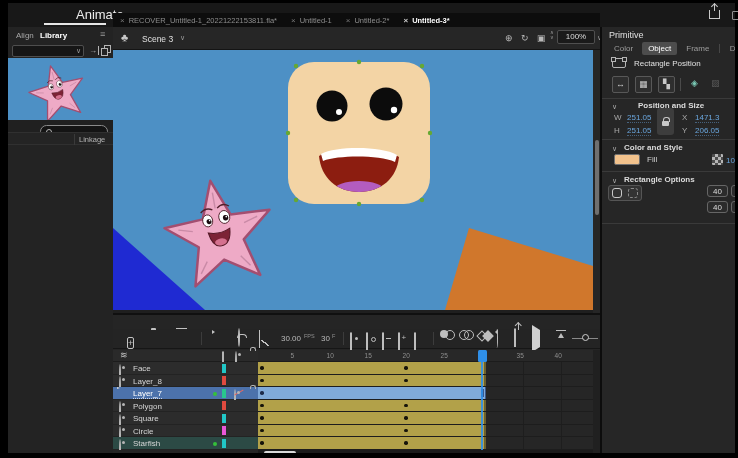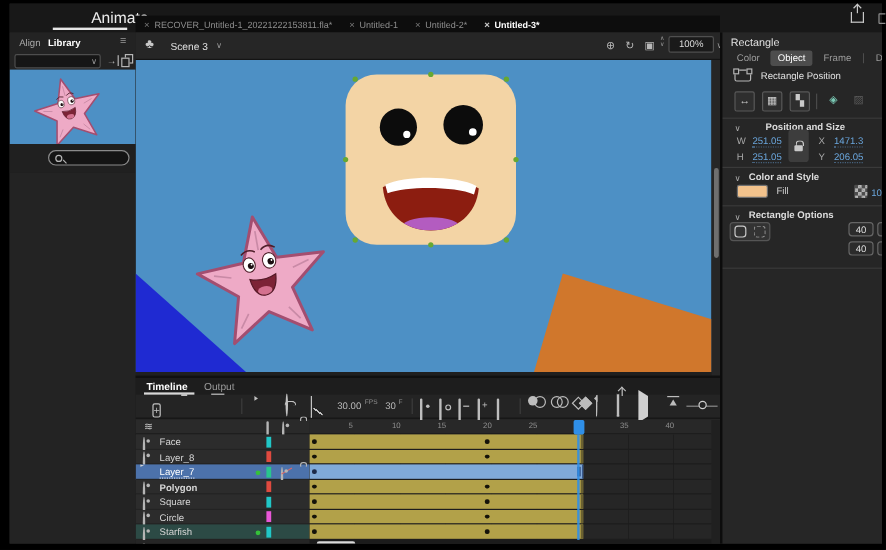--- a/index.html
+++ b/index.html
@@ -258,20 +258,24 @@
     <div class="lp-preview">
       <svg width="105" height="62" viewBox="0 0 105 62">
         <use href="#starfish-art" transform="translate(50,36) rotate(-15) scale(0.52)"></use>
       </svg>
     </div>
     <div class="lp-searchrow">
       <div class="searchbox">
         <span class="mag"></span>
       </div>
     </div>
+    <div class="linkage-row">
+      <span class="linkage-div"></span>
+      <span class="linkage-label">Linkage</span>
+    </div>
   </div>
 
   <div class="stage-toolbar">
     <span class="st-club">♣</span>
     <span class="st-scene">Scene 3</span>
     <span class="st-chev">∨</span>
     <span class="st-ico" style="left:392px">⊕</span>
     <span class="st-ico" style="left:408px">↻</span>
     <span class="st-ico" style="left:424px">▣</span>
     <span class="st-stepper">∧<br>∨</span>
@@ -308,21 +312,21 @@
           <circle cx="175" cy="83" r="2.2"></circle>
       </g>
     </g>
     <use href="#starfish-art" transform="translate(107,186) rotate(-10)"></use>
   </svg>
   <div class="stage-vscroll">
     <div class="stage-vthumb"></div>
   </div>
 
   <div class="props" id="props-panel">
-    <span class="p-title">Rectangle</span>
+    <span class="p-title">Primitive</span>
     <div class="p-tabs" id="prop-tabs">
         <span class="ptab">Color</span>
         <span class="ptab active">Object</span>
         <span class="ptab">Frame</span>
         <span class="ptab-sep">|</span>
         <span class="ptab">Doc</span>
       </div>
     <span class="p-objicon"></span>
     <span class="p-objname">Rectangle Position</span>
 
@@ -364,25 +368,20 @@
       <span class="corner-unlink"></span>
     </div>
     <div class="p-div" style="top:196px"></div>
   <div class="corner-input" style="left: 105px; top: 158px;">40</div>
       <div class="corner-input" style="left: 129px; top: 158px;">40</div>
       <div class="corner-input" style="left: 105px; top: 174px;">40</div>
       <div class="corner-input" style="left: 129px; top: 174px;">40</div>
     </div>
 
   <div class="timeline">
-    <div class="tl-tabs">
-      <span class="tl-tab active" style="left:9px">Timeline</span>
-      <span class="tl-underline"></span>
-      <span class="tl-tab" style="left:57px">Output</span>
-    </div>
     <div class="tl-toolbar">
       <span class="ti" style="left:14px;top:3px"><span class="i-plusbox">+</span></span>
       <span class="ti" style="left:38px;top:1px"><span class="i-folder"></span></span>
       <span class="ti" style="left:64px;top:1px"><span class="i-trash"></span></span>
       <span class="tsep" style="left:88px"></span>
       <span class="ti" style="left:99px;top:0"><span class="i-cam"></span></span>
       <span class="ti" style="left:123px;top:0"><span class="i-person"></span></span>
       <span class="ti" style="left:146px;top:1px"><span class="i-graph"></span></span>
       <span class="fps-num" style="left:168px;top:5px">30.00</span>
       <span class="fps-unit" style="left:191px;top:4px">FPS</span>
@@ -439,21 +438,21 @@
           <span class="swatch" style="background: rgb(224, 74, 63);"></span>
         </div>
         <div class="layer-row selected" style="top: 72px;">
           <span style="position: absolute; left: 4px; top: 0px;"><span class="pencil"></span></span>
           <span class="layer-name">Layer_7</span>
           <span class="status-dot"></span>
           <span class="swatch" style="background: rgb(40, 199, 141);"></span>
           <span class="row-hidden"><span class="eye slash"></span></span>
           <span class="row-lock"><span class="minilock"></span></span>
         </div>
-        <div class="layer-row normal" style="top: 84.5px; font-weight: bold;">
+        <div class="layer-row normal" style="top: 84.5px;">
           <span class="layer-eye"><span class="eye"></span></span>
           <span class="layer-name">Polygon</span>
           <span class="swatch" style="background: rgb(224, 74, 63);"></span>
         </div>
         <div class="layer-row normal" style="top: 97px;">
           <span class="layer-eye"><span class="eye"></span></span>
           <span class="layer-name">Square</span>
           <span class="swatch" style="background: rgb(33, 199, 199);"></span>
         </div>
         <div class="layer-row normal" style="top: 109.5px;">

